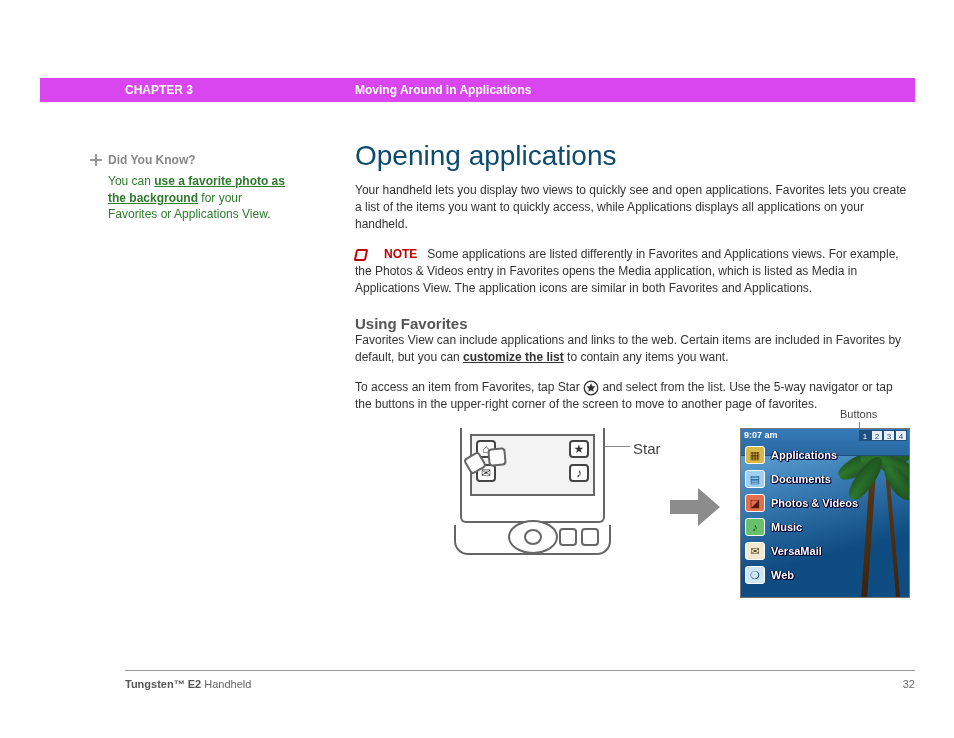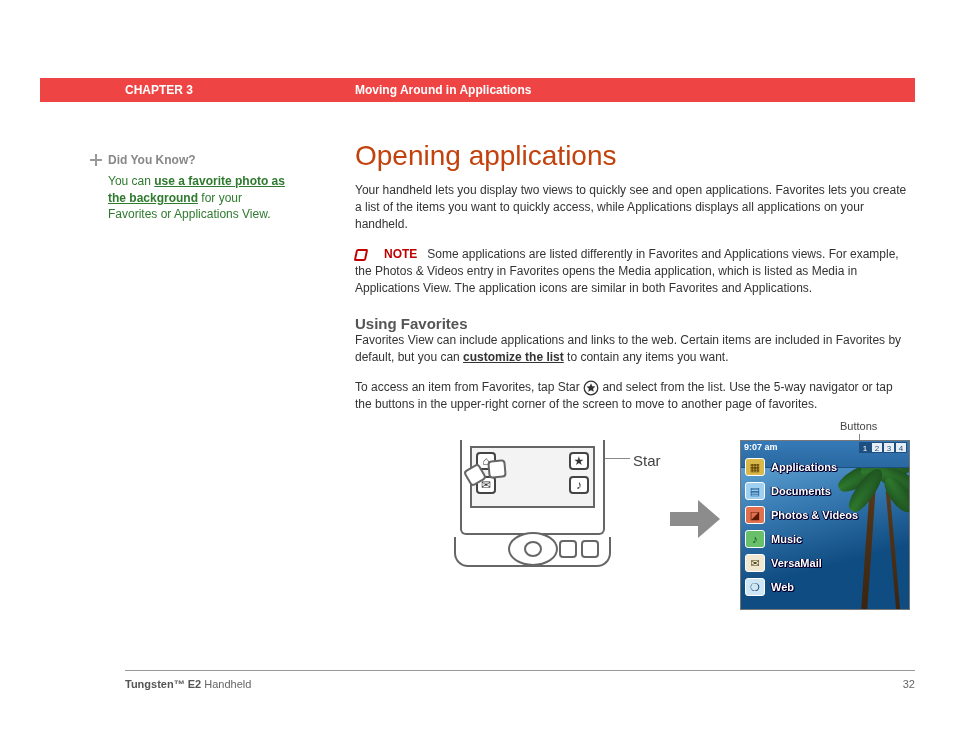--- a/index.html
+++ b/index.html
@@ -1,46 +1,46 @@
 <!DOCTYPE html>
 <html><head>
 <meta charset="utf-8">
 <style>
   * { box-sizing: border-box; margin: 0; padding: 0; }
   html, body { width: 954px; height: 738px; background: #fff; font-family: Arial, Helvetica, sans-serif; color: #333; }
   .page { position: relative; width: 954px; height: 738px; }
 
   
-  .header-bar { position: absolute; top: 78px; left: 40px; width: 875px; height: 24px; background: #ef4444; color: #fff; font-size: 12px; font-weight: bold; }
+  .header-bar { position: absolute; top: 78px; left: 40px; width: 875px; height: 24px; background: #d946ef; color: #fff; font-size: 12px; font-weight: bold; }
   .chapter-label { position: absolute; left: 85px; top: 5px; }
   .chapter-title { position: absolute; left: 315px; top: 5px; }
 
   
   .sidebar { position: absolute; top: 152px; left: 108px; width: 180px; font-size: 12px; line-height: 1.4; }
   .plus-icon { position: absolute; left: -18px; top: 2px; width: 12px; height: 12px; }
   .plus-icon::before { content: ""; position: absolute; left: 0; top: 5px; width: 12px; height: 2px; background: #999; }
   .plus-icon::after  { content: ""; position: absolute; left: 5px; top: 0; width: 2px; height: 12px; background: #999; }
   .dyk-heading { color: #888; font-weight: bold; margin-bottom: 4px; }
   .dyk-body { color: #2e7a2e; }
   .dyk-link { color: #2e7a2e; font-weight: bold; text-decoration: underline; }
 
   
   .main { position: absolute; top: 140px; left: 355px; width: 555px; }
-  .h1 { font-size: 28px; font-weight: normal; color: #c2410c; margin-bottom: 10px; }
+  .h1 { font-size: 28px; font-weight: normal; color: #0c4a6e; margin-bottom: 10px; }
   .para { font-size: 12px; line-height: 1.4; color: #333; margin-bottom: 14px; }
   .note-row { font-size: 12px; line-height: 1.4; color: #333; margin-bottom: 18px; }
   .note-label { color: #c00000; font-weight: bold; margin-left: 13px; }
   .note-glyph { display:inline-block; vertical-align: middle; margin-right: 4px; width:12px; height:12px; position:relative; }
   .note-glyph::before { content:""; position:absolute; inset:0; border:2px solid #c00000; border-radius:2px; transform: skewX(-12deg); }
   .h2 { font-size: 15px; font-weight: bold; color: #555; }
   .inline-link { color: #333; font-weight: bold; text-decoration: underline; }
   .star-inline { display:inline-block; width:16px; height:16px; vertical-align:middle; }
 
   
-  .figure-area { position: absolute; top: 420px; left: 355px; width: 560px; height: 200px; }
+  .figure-area { position: absolute; top: 408px; left: 355px; width: 560px; height: 200px; }
   .callout-buttons { position:absolute; left:485px; top:0; font-size:11px; color:#444; }
   .callout-buttons-line { position:absolute; left:504px; top:14px; width:1px; height:22px; background:#888; }
   .callout-star { position:absolute; left:278px; top:32px; font-size:15px; color:#444; }
   .callout-star-line { position:absolute; left:237px; top:38px; width:38px; height:1px; background:#888; }
 
   
   .device-outline { position:absolute; left:95px; top:20px; width:165px; height:165px; }
   .device-body { position:absolute; left:10px; top:0; width:145px; height:95px; border:2px solid #666; border-top:none; border-radius:0 0 6px 6px; background:#fff; }
   .device-screen { position:absolute; left:20px; top:6px; width:125px; height:62px; background:#f3f3f3; border:2px solid #666; }
   .ds-box { position:absolute; width:20px; height:18px; border:2px solid #444; border-radius:4px; background:#fff; display:flex; align-items:center; justify-content:center; }

